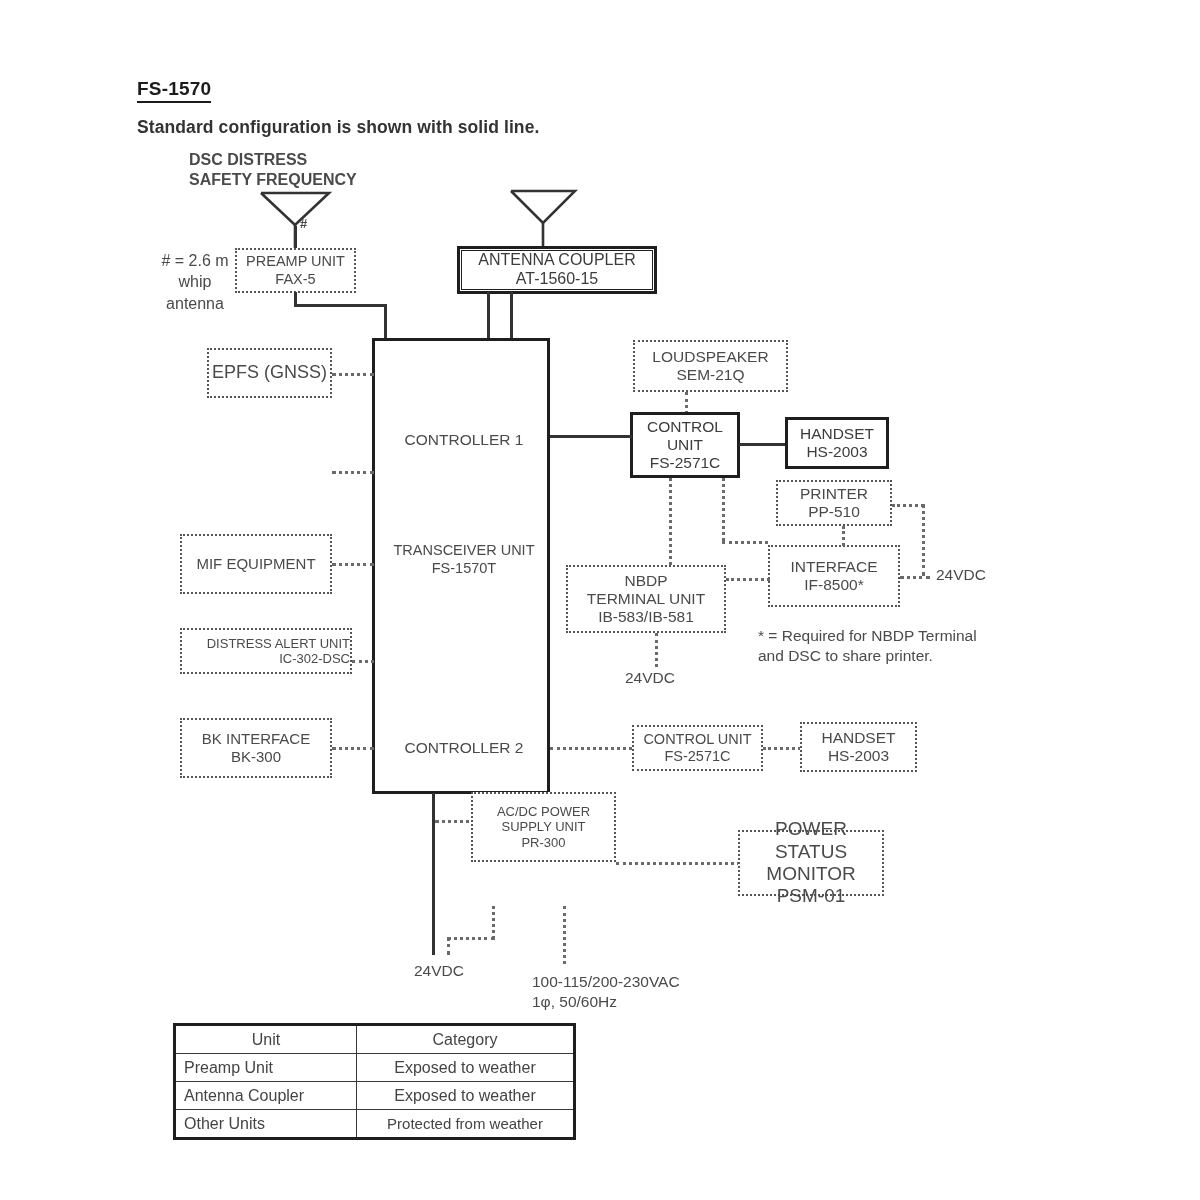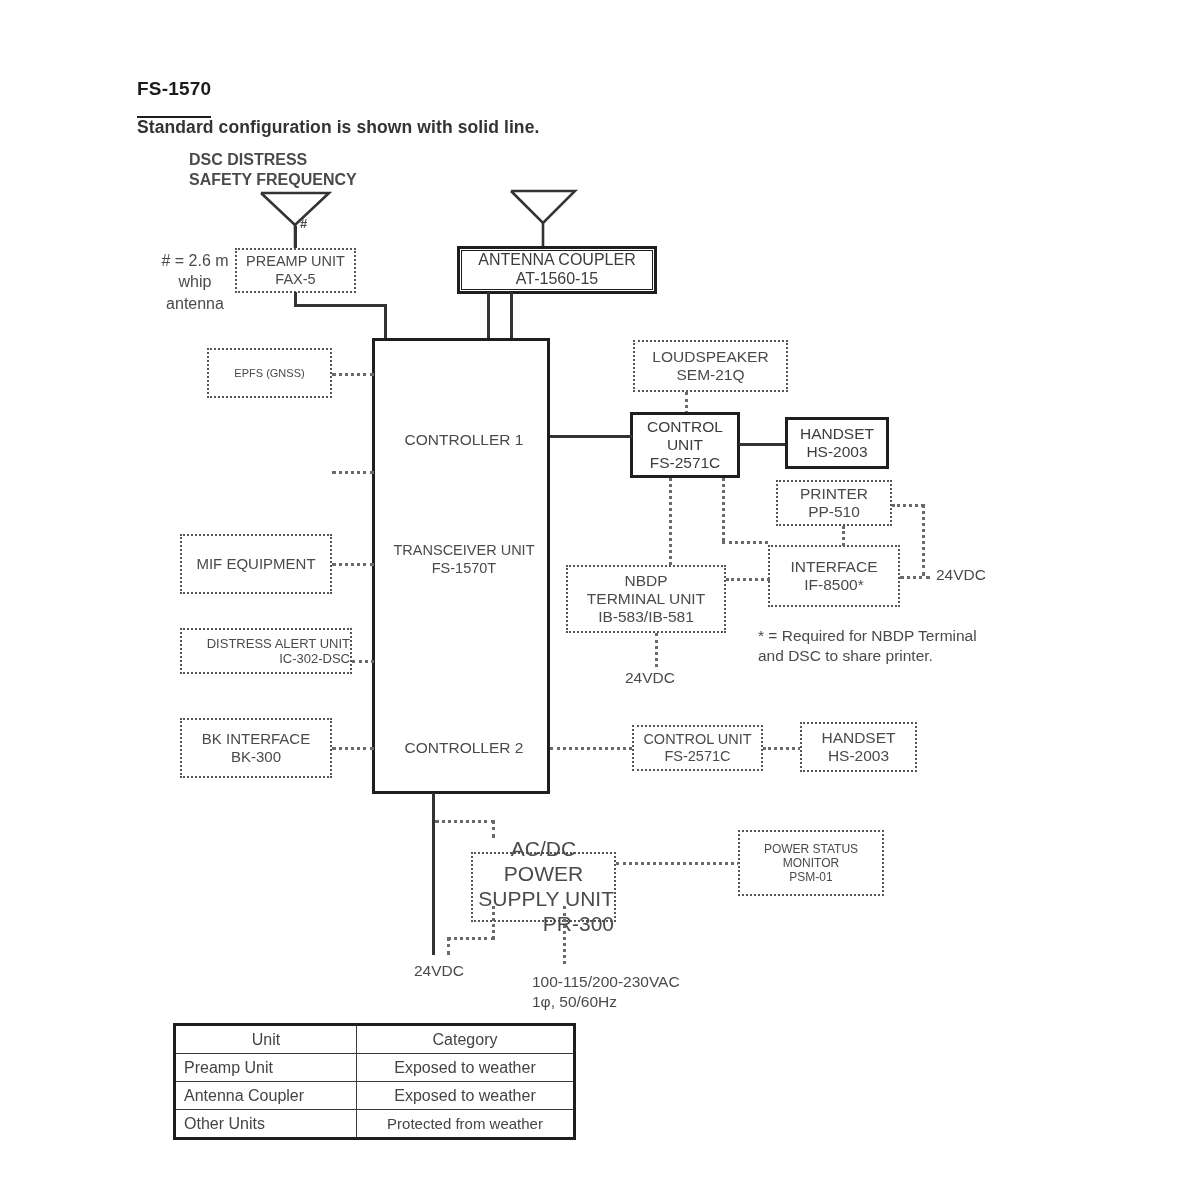--- a/index.html
+++ b/index.html
@@ -23,21 +23,21 @@
   }
   .abs { position: absolute; }
 
   
   #model-title {
     left: 137px; top: 78px;
     font-size: 19px;
     font-weight: bold;
     color: #1c1c1c;
     border-bottom: 2px solid #1c1c1c;
-    padding-bottom: 16px;
+    padding-bottom: 1px;
     letter-spacing: 0.2px;
   }
   #standard-note {
     left: 137px; top: 117px;
     font-size: 17.5px;
     font-weight: bold;
     color: #333;
     letter-spacing: 0.1px;
   }
 
@@ -152,21 +152,21 @@
   <div class="abs solid-v" style="left:487px; top:292px; height:48px;"></div>
   <div class="abs solid-v" style="left:510px; top:292px; height:48px;"></div>
 
   <div class="abs box solid" style="left:372px; top:338px; width:178px; height:456px; justify-content:flex-start;padding-left:24px;">
     <div class="abs txt center" style="left:0; top:90px; width:178px; font-size:15.5px;">CONTROLLER 1</div>
     <div class="abs txt center" style="left:0; top:200px; width:178px; font-size:14.5px; line-height:1.3;">TRANSCEIVER UNIT</div>
     <div class="abs txt center" style="left:0; top:218px; width:178px; font-size:14.5px; line-height:1.3;">FS-1570T</div>
     <div class="abs txt center" style="left:0; top:398px; width:178px; font-size:15.5px;">CONTROLLER 2</div>
   </div>
 
-  <div class="abs box dotted" style="left:207px; top:348px; width:125px; height:50px; font-size:11px;text-align:center;">
+  <div class="abs box dotted" style="left:207px; top:348px; width:125px; height:50px; font-size:18px;text-align:center;">
     <span class="l1">EPFS (GNSS)</span>
   </div>
   <div class="abs dot-h" style="left:332px; top:373px; width:42px;"></div>
 
   <div class="abs dot-h" style="left:332px; top:471px; width:42px;"></div>
 
   <div class="abs box dotted" style="left:180px; top:534px; width:152px; height:60px; font-size:15px;">
     <span class="l1">MIF EQUIPMENT</span>
   </div>
   <div class="abs dot-h" style="left:332px; top:563px; width:42px;"></div>
@@ -251,37 +251,37 @@
     <span class="l1">HANDSET</span>
     <span class="l2">HS-2003</span>
   </div>
 
   <div class="abs solid-v" style="left:432px; top:793px; height:162px;"></div>
   <div class="abs txt" style="left:414px; top:962px; font-size:15.5px;">24VDC</div>
 
   <div class="abs dot-h" style="left:435px; top:820px; width:60px;"></div>
   <div class="abs dot-v" style="left:492px; top:820px; height:18px;"></div>
 
-  <div class="abs box dotted" style="left:471px; top:852px; width:145px; height:70px; font-size:21px;align-items:flex-end;">
+  <div class="abs box dotted" style="left:471px; top:792px; width:145px; height:70px; font-size:13px;">
     <span class="l1">AC/DC POWER</span>
     <span class="l2">SUPPLY UNIT</span>
     <span class="l3">PR-300</span>
   </div>
 
   <div class="abs dot-v" style="left:492px; top:906px; height:33px;"></div>
   <div class="abs dot-h" style="left:447px; top:937px; width:48px;"></div>
   <div class="abs dot-v" style="left:447px; top:937px; height:18px;"></div>
 
   <div class="abs dot-v" style="left:563px; top:906px; height:58px;"></div>
   <div class="abs txt" style="left:532px; top:972px; font-size:15.5px; line-height:1.3;">100-115/200-230VAC
 1φ, 50/60Hz</div>
 
   <div class="abs dot-h" style="left:616px; top:862px; width:124px;"></div>
 
-  <div class="abs box dotted" style="left:738px; top:830px; width:146px; height:66px; font-size:12px;">
+  <div class="abs box dotted" style="left:738px; top:830px; width:146px; height:66px; font-size:19px;">
     <span class="l1">POWER STATUS</span>
     <span class="l2">MONITOR</span>
     <span class="l3">PSM-01</span>
   </div>
 
   <div class="abs" id="legend-table">
     <table>
       <tbody>
         <tr>
           <td class="unitcol c">Unit</td>

